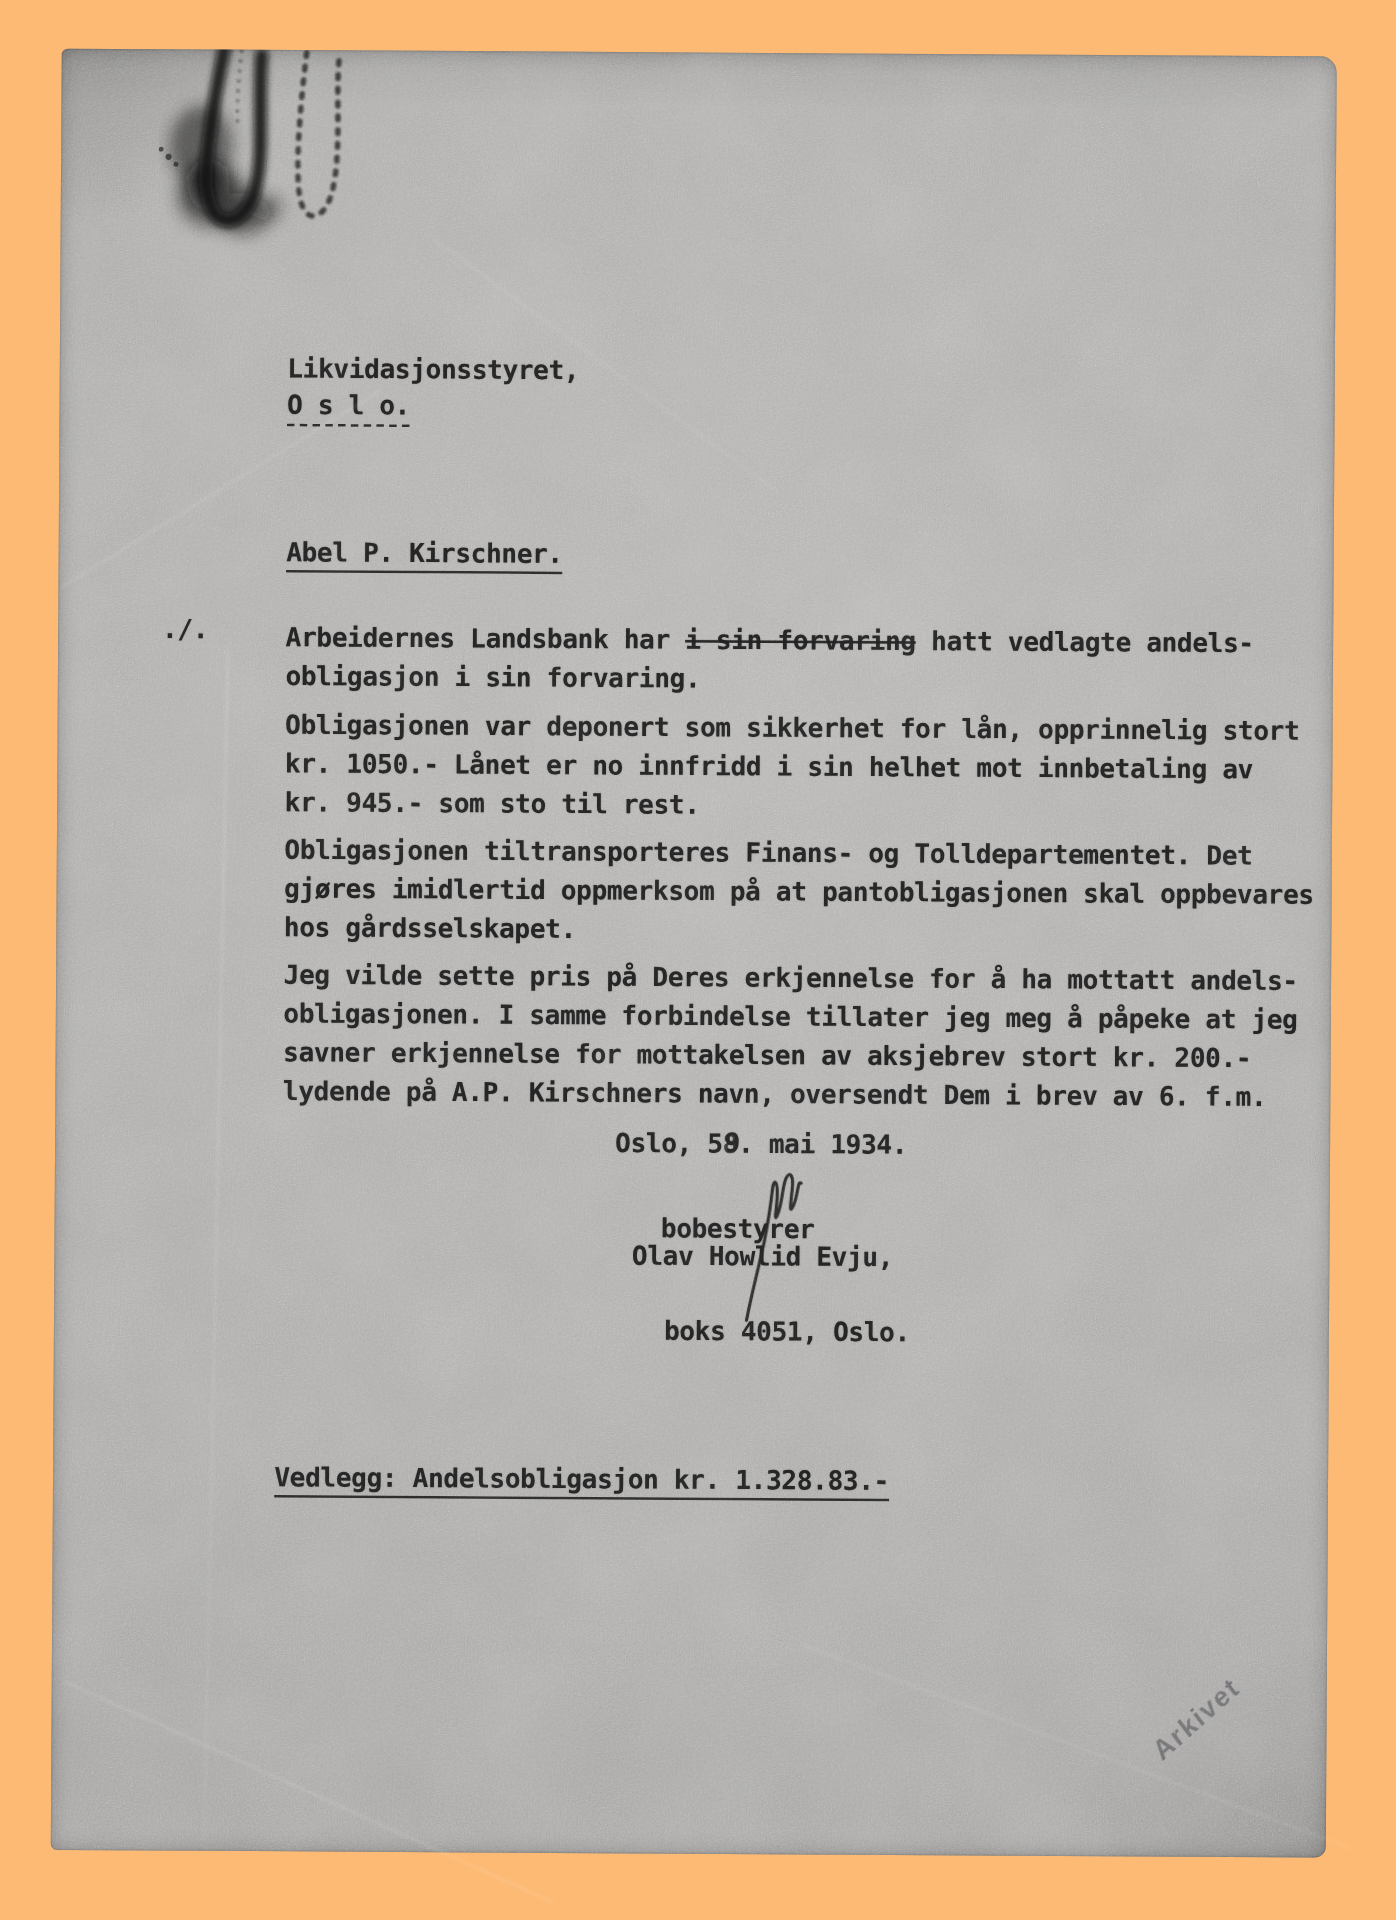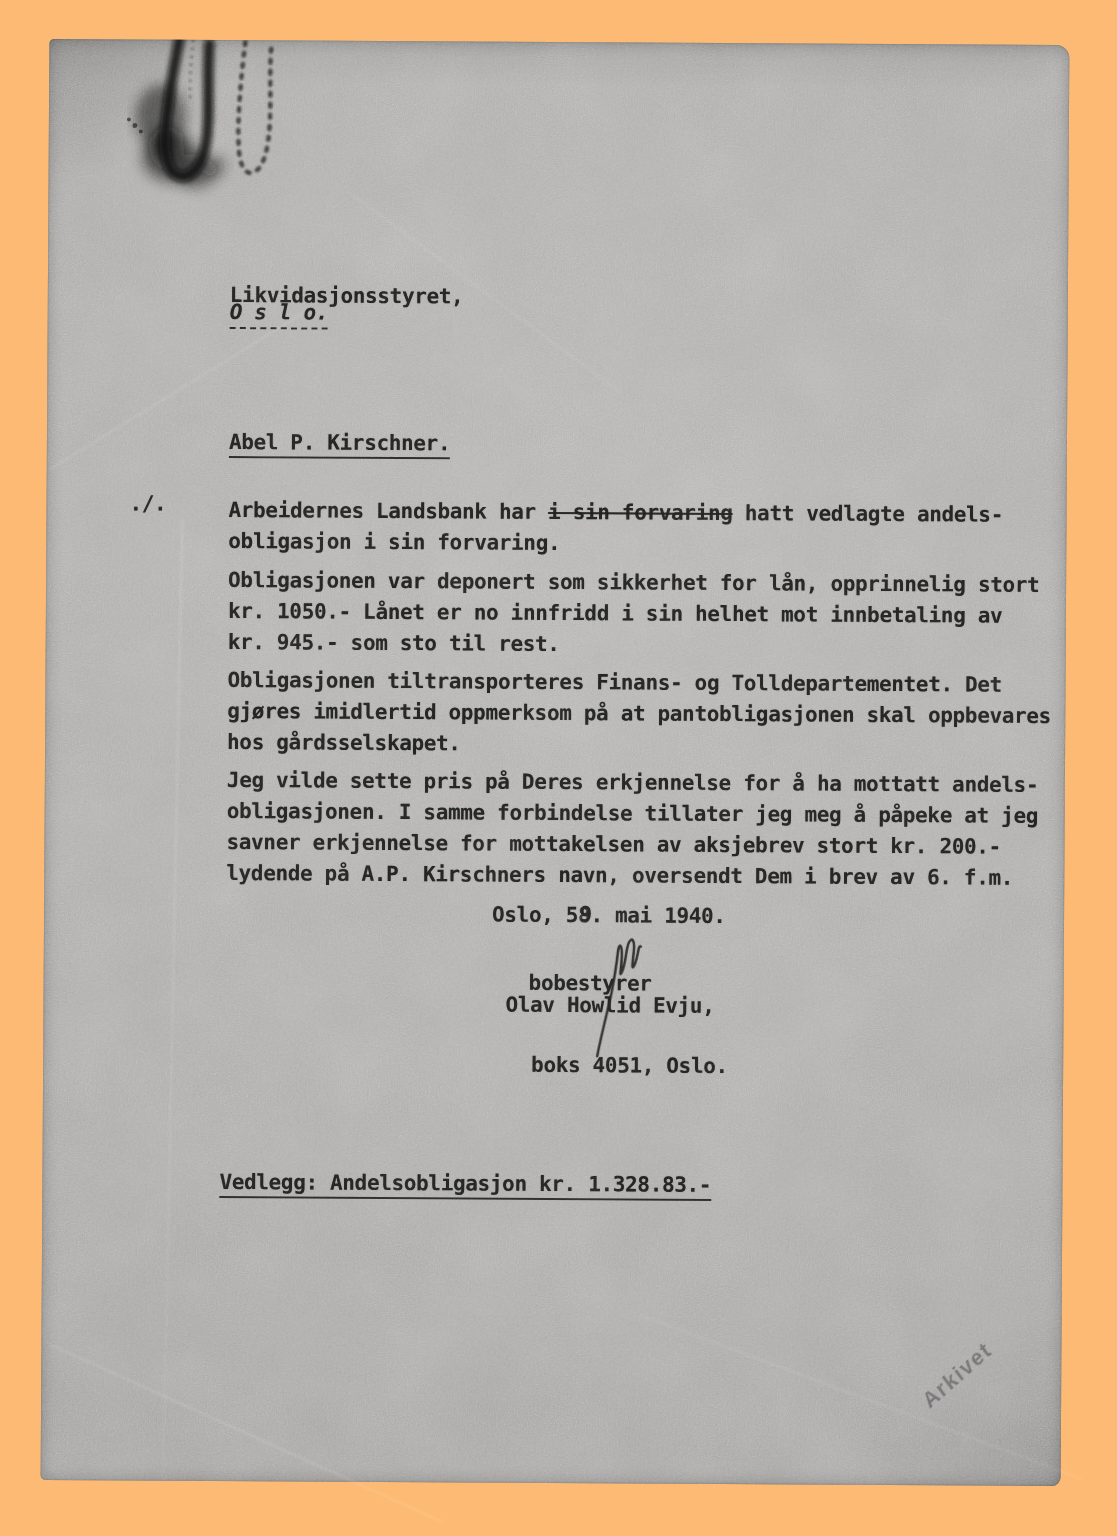--- a/index.html
+++ b/index.html
@@ -28,21 +28,21 @@
   }
   .line{position:absolute;white-space:pre;}
   .para{position:absolute;left:182px;}
   .bodyline{line-height:31px;white-space:pre;}
 
   .struck{text-decoration:line-through;text-decoration-thickness:2.2px;text-decoration-color:rgba(25,25,25,.9);}
   .dashed-u{border-bottom:2.4px dashed #262626;padding-bottom:3px;}
   .solid-u{border-bottom:2.4px solid #262626;padding-bottom:2px;}
 
   .recipient1{left:182px;top:243px;}
-  .recipient2{left:182px;top:260px;font-style:italic;}
+  .recipient2{left:182px;top:272px;}
   .subject{left:182px;top:390px;}
   .enclosure{left:83px;top:452px;}
   .p1{top:455px;} .p2{top:525px;} .p3{top:625px;} .p4{top:725px;}
   .date{left:448px;top:861px;}
   .signame{left:462px;top:951px;}
   .sigtitle{left:485px;top:929px;}
   .sigaddr{left:488px;top:1011px;}
   .vedlegg{left:177px;top:1130px;}
 
   
@@ -130,21 +130,21 @@
       <div class="bodyline">hos gårdsselskapet.</div>
     </div>
 
     <div class="para tw p4">
       <div class="bodyline">Jeg vilde sette pris på Deres erkjennelse for å ha mottatt andels-</div>
       <div class="bodyline">obligasjonen. I samme forbindelse tillater jeg meg å påpeke at jeg</div>
       <div class="bodyline">savner erkjennelse for mottakelsen av aksjebrev stort kr. 200.-</div>
       <div class="bodyline">lydende på A.P. Kirschners navn, oversendt Dem i brev av 6. f.m.</div>
     </div>
 
-    <div class="line tw date"><span>Oslo, 5</span><span class="os"><span class="under">8</span><span class="over">9</span></span><span>. mai 1940.</span></div>
+    <div class="line tw date"><span>Oslo, 5</span><span class="os"><span class="under">8</span><span class="over">9</span></span><span>. mai 1934.</span></div>
 
     <svg class="squiggle" viewBox="0 0 70 160" xmlns="http://www.w3.org/2000/svg">
       <path d="M 14 152 C 18 130, 24 108, 28 88 C 31 72, 33 58, 34 48 C 35 38, 38 40, 38 50 C 38 62, 35 74, 38 68 C 42 60, 42 44, 45 38 C 48 32, 51 36, 50 46 C 49 58, 47 68, 51 60 C 55 50, 54 40, 57 42" fill="none" stroke="rgba(17,17,17,.85)" stroke-width="2.6" stroke-linecap="round" style="filter:blur(.3px)"></path>
     </svg>
 
     <div class="line tw signame">Olav Howlid Evju,</div>
     <div class="line tw sigtitle">bobestyrer</div>
     <div class="line tw sigaddr">boks 4051, Oslo.</div>
 
     <div class="line tw vedlegg"><span class="solid-u">Vedlegg: Andelsobligasjon kr. 1.328.83.-</span></div>

